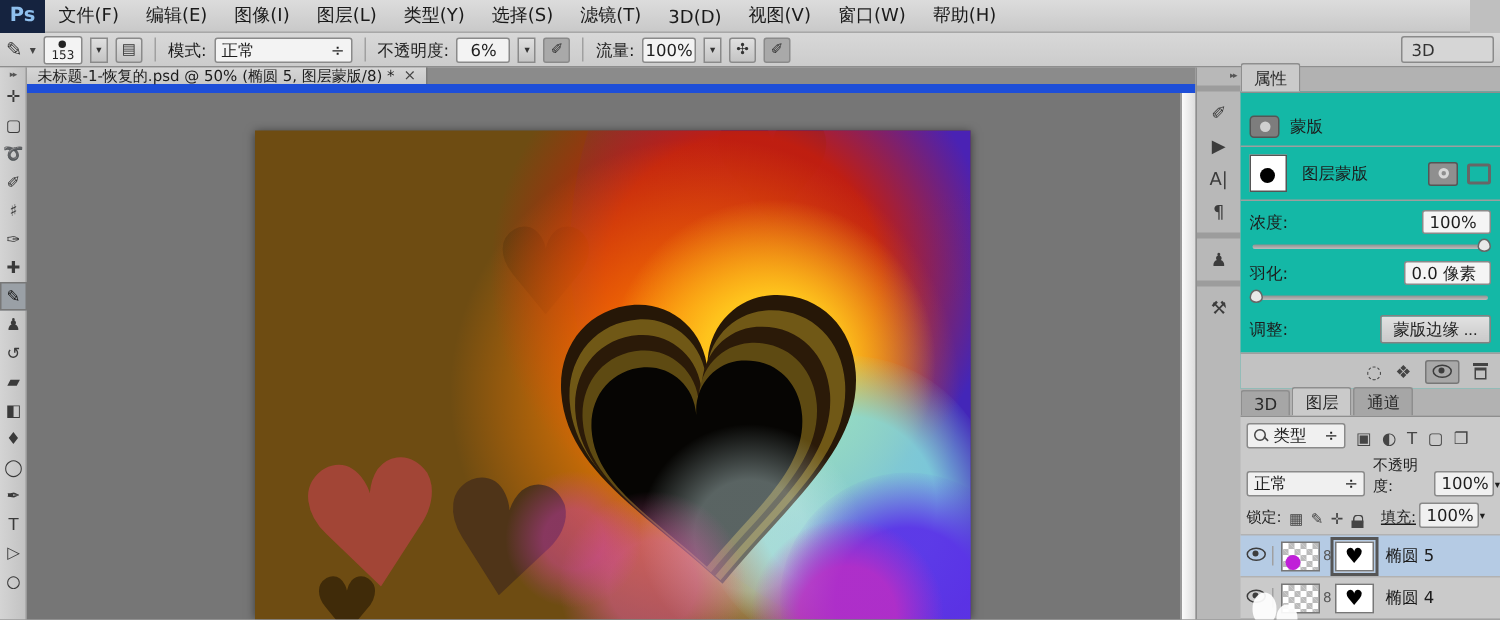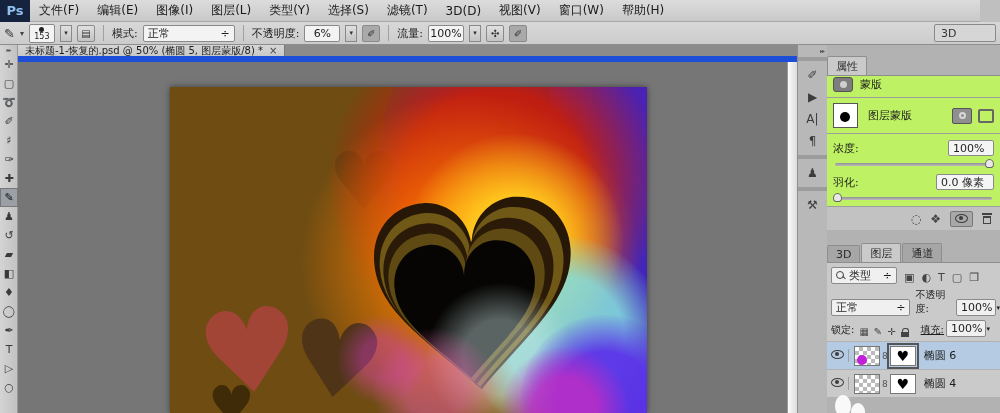--- a/index.html
+++ b/index.html
@@ -66,25 +66,25 @@
   
   #panelstrip { position:absolute; left:797px; top:45px; width:30px; height:368px;
     background:#b8b8b8; border-left:1px solid #8e8e8e; }
   #panelstrip .collapse { font-size:6px; color:#555; text-align:right; padding:2px 3px 0 0; letter-spacing:-1px; }
   .strip-head { height:4px; background:#9c9c9c; margin:3px 0; }
   .strip-icon { height:22px; display:flex; align-items:center; justify-content:center; font-size:12px; color:#3c3c3c; }
 
   
   #rightpanel { position:absolute; left:827px; top:45px; width:173px; height:368px;
     background:#b2b2b2; font-size:11px; }
-  .ptab-row { height:30px; display:flex; align-items:flex-end; }
+  .ptab-row { height:16px; display:flex; align-items:flex-end; }
   .ptab { padding:2px 8px 1px; font-size:11px; color:#2a2a2a; background:#a6a6a6;
     border:1px solid #8e8e8e; border-bottom:none; border-radius:2px 2px 0 0; margin-right:1px; }
   .ptab.active { background:#cacaca; }
-  #props-content { background:#bef264; border-top:1px solid #8e8e8e; padding:1px 6px 0; }
+  #props-content { background:#14b8a6; border-top:1px solid #8e8e8e; padding:15px 6px 0; }
   .prow { display:flex; align-items:center; }
   .pdivider { height:1px; background:#9e9e9e; margin:5px -6px; }
   #mask-badge { width:20px; height:15px; background:#7d7d7d; border:1px solid #555; border-radius:3px;
     display:flex; align-items:center; justify-content:center; margin-right:7px; }
   #mask-badge i { width:7px; height:7px; border-radius:50%; background:#cfcfcf; display:block; }
   #lm-thumb { width:25px; height:25px; background:#fff; border:1px solid #555; position:relative; margin-right:10px; }
   #lm-thumb i { position:absolute; left:6px; top:8px; width:10px; height:10px; border-radius:50%; background:#000; display:block; }
   .lm-btn1 { width:20px; height:16px; background:#8f8f8f; border:1px solid #555; border-radius:2px;
     display:flex; align-items:center; justify-content:center; margin-left:auto; }
   .lm-btn1 i { width:7px; height:7px; border-radius:50%; border:2px solid #d8d8d8; display:block; }
@@ -311,20 +311,24 @@
     <div class="slider">
       <span class="knob" style="right:-2px;"></span>
     </div>
     <div class="prow" style="margin-top:8px;">
       <span>羽化:</span>
       <div class="val-box" style="width:58px;">0.0 像素</div>
     </div>
     <div class="slider">
       <span class="knob" style="left:-2px;"></span>
     </div>
+    <div class="prow" style="margin-top:10px;">
+      <span>调整:</span>
+      <button class="pbtn">蒙版边缘 ...</button>
+    </div>
     <div id="props-icons">
       <span class="picon">◌</span>
       <span class="picon">❖</span>
       <span class="picon picon-btn"><span class="eye"></span></span>
       <span class="picon"><span class="trash"></span></span>
     </div>
   </div>
 
   <div class="ptab-row" style="margin-top:2px;">
     <div class="ptab">3D</div>
@@ -369,21 +373,21 @@
       </div>
     </div>
 
     <div class="layer-row selected">
       <span class="layer-eye"><span class="eye"></span></span>
       <div class="thumb">
         <span class="ellipse" style="left:2px; top:8px; width:10px; height:10px; background:#c020d8;"></span>
       </div>
       <span class="chain8">8</span>
       <div class="mask-thumb selected">♥</div>
-      <span class="layer-name">椭圆 6</span>
+      <span class="layer-name">椭圆 5</span>
     </div>
     <div class="layer-row">
       <span class="layer-eye"><span class="eye"></span></span>
       <div class="thumb">
         
       </div>
       <span class="chain8">8</span>
       <div class="mask-thumb">♥</div>
       <span class="layer-name">椭圆 4</span>
     </div>

